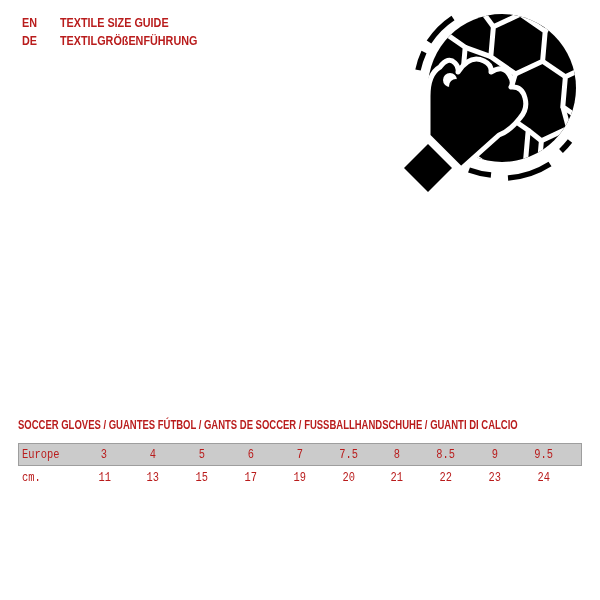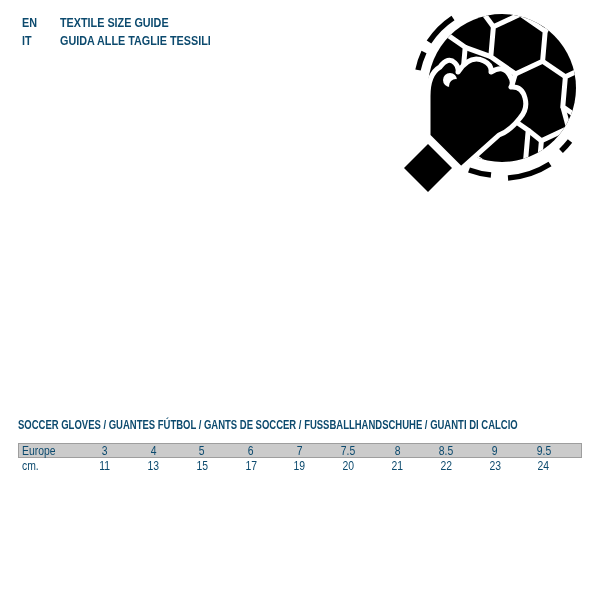--- a/index.html
+++ b/index.html
@@ -1,52 +1,52 @@
 <!DOCTYPE html>
 <html><head>
 <meta charset="utf-8">
 <style>
   html,body { margin:0; padding:0; background:#fff; }
   .canvas {
     position:relative; width:600px; height:600px; background:#ffffff;
-    font-family:"Liberation Sans", sans-serif; color:#0c4a6e; overflow:hidden;
+    font-family:"Liberation Sans", sans-serif; color:#b91c1c; overflow:hidden;
   }
   .cond { display:inline-block; transform:scaleX(0.8); transform-origin:0 50%; white-space:nowrap; }
   .cond-c { transform-origin:50% 50%; }
   
   .lang-list { position:absolute; left:22px; top:13px; }
   .lang-row { display:flex; align-items:center; height:18px; font-size:13.5px; font-weight:700; }
   .lang-code { width:38px; }
   
   .icon-box { position:absolute; left:398px; top:8px; width:190px; height:190px; }
   
   .heading {
     position:absolute; left:18px; top:417px; font-size:13px; font-weight:700;
     white-space:nowrap; transform:scaleX(0.73); transform-origin:0 0;
   }
   
   .size-table { position:absolute; left:18px; top:443px; width:564px; font-size:13px; font-weight:400; }
-  .trow { display:flex; align-items:center; height:15px; padding-right:14px; box-sizing:border-box; }
+  .trow { display:flex; align-items:center; height:23px; padding-right:14px; box-sizing:border-box;font-family:Liberation Mono, monospace; }
   .trow.band { background:#cbcbcb; box-shadow: inset 0 0 0 1px #9e9e9e, inset 0 1px 0 #8a8a8a; }
   .tlabel { width:58px; padding-left:4px; text-align:left; }
   .tcell { flex:1 1 0; text-align:center; }
 </style>
 </head>
 <body>
 
 <div class="canvas">
 
   <div class="lang-list">
     <div class="lang-row">
       <span class="lang-code"><span class="cond">EN</span></span>
       <span class="cond">TEXTILE SIZE GUIDE</span>
     </div>
     <div class="lang-row">
-      <span class="lang-code"><span class="cond">IT</span></span>
-      <span class="cond">GUIDA ALLE TAGLIE TESSILI</span>
+      <span class="lang-code"><span class="cond">DE</span></span>
+      <span class="cond">TEXTILGRÖßENFÜHRUNG</span>
     </div>
   </div>
 
   <div class="icon-box">
     <svg width="190" height="190" viewBox="0 0 190 190" aria-hidden="true">
       <defs>
         <clipPath id="ballClip">
             <circle cx="104" cy="80" r="74"></circle>
           </clipPath>
       </defs>

